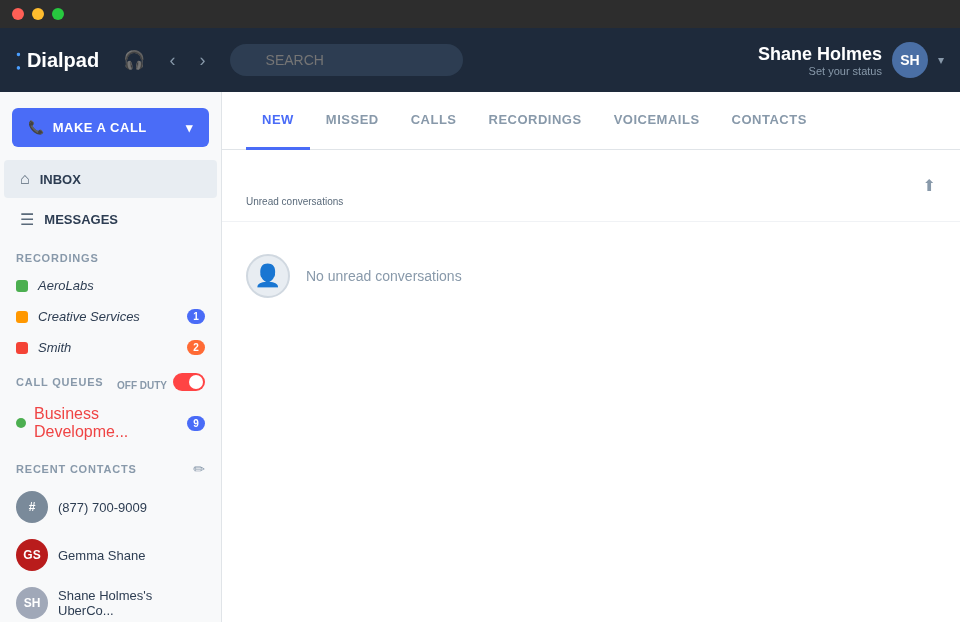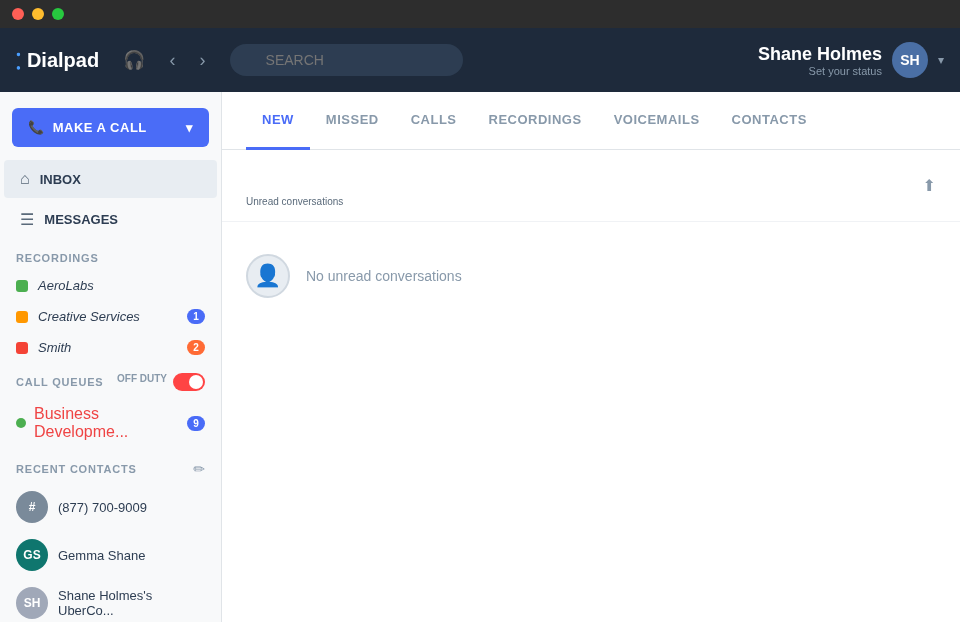--- a/index.html
+++ b/index.html
@@ -135,21 +135,21 @@
 
     
     .call-queues-header {
       display: flex; align-items: center; justify-content: space-between;
       padding: 10px 16px 6px;
     }
     .call-queues-label {
       font-size: 11px; font-weight: 700; color: #8899aa;
       letter-spacing: 0.8px;
     }
-    .toggle-wrapper { display: flex; align-items: flex-start; gap: 6px; }
+    .toggle-wrapper { display: flex; align-items: flex-end; gap: 6px; }
     .off-duty-label { font-size: 10px; color: #8899aa; font-weight: 600; }
     .toggle {
       width: 32px; height: 18px; background: #ff4444; border-radius: 9px;
       position: relative; cursor: pointer;
     }
     .toggle-knob {
       width: 14px; height: 14px; background: white; border-radius: 50%;
       position: absolute; top: 2px; right: 2px;
     }
     .queue-item {
@@ -322,21 +322,21 @@
         <span class="recent-label">RECENT CONTACTS</span>
         <span class="recent-icon">✏</span>
       </div>
 
       <div class="contact-item">
         <div class="contact-avatar phone-icon" style="background:#7a8a9a;">#</div>
         <span class="contact-name">(877) 700-9009</span>
       </div>
 
       <div class="contact-item">
-        <div class="contact-avatar" style="background:#0f766e;">GS</div>
+        <div class="contact-avatar" style="background:#b91c1c;">GS</div>
         <span class="contact-name">Gemma Shane</span>
       </div>
 
       <div class="contact-item">
         <div class="contact-avatar" style="background:#a0a8b8;">SH</div>
         <span class="contact-name">Shane Holmes's UberCo...</span>
       </div>
 
       <div class="contact-item">
         <div class="contact-avatar" style="background:#5a7ab5;">GB</div>

